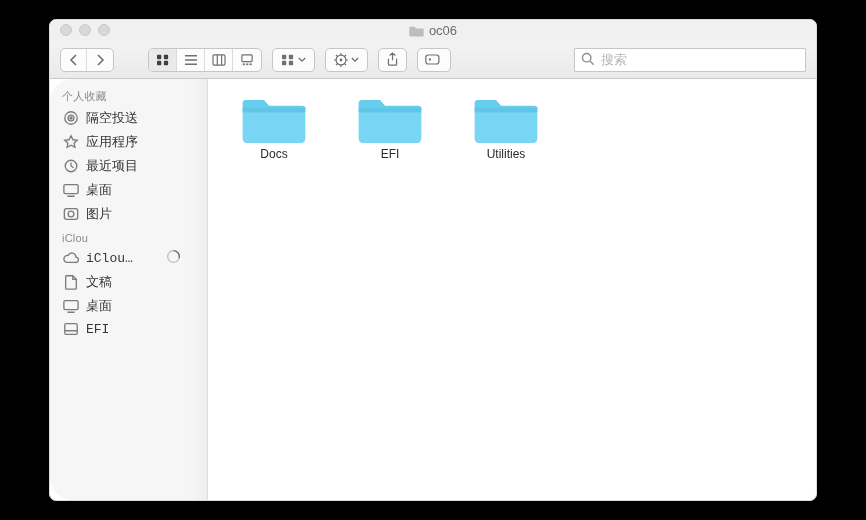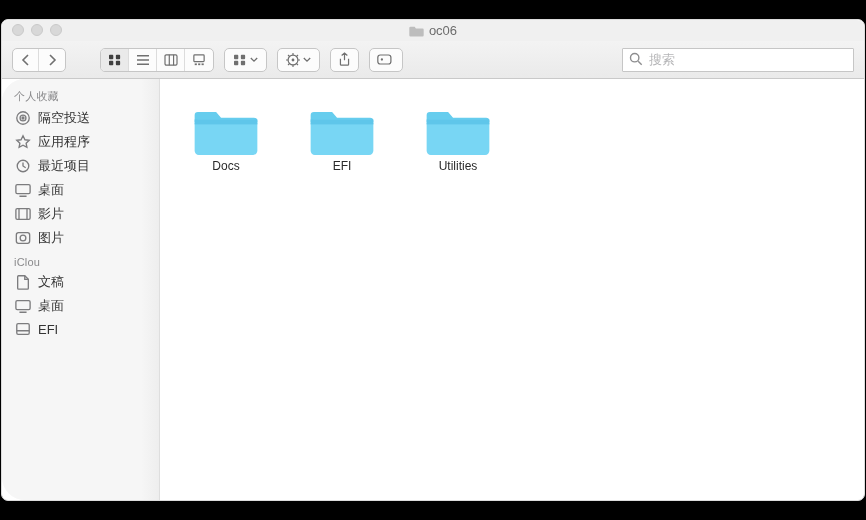--- a/index.html
+++ b/index.html
@@ -10,21 +10,21 @@
     font-size: 13px;
     color: #333;
     width: 866px;
     height: 520px;
     overflow: hidden;
     display: flex;
     align-items: center;
     justify-content: center;
   }
   .window {
-    width: 864px;
+    width: 768px;
     height: 482px;
     background: #fff;
     border-radius: 7px;
     box-shadow: 0 20px 60px rgba(0,0,0,.55);
     display: flex;
     flex-direction: column;
     overflow: hidden;
     border: 1px solid #dcdcdc;
   }
 
@@ -153,29 +153,29 @@
   .sb-i {
     display: flex;
     align-items: center;
     gap: 6px;
     padding: 3px 8px 3px 12px;
     color: #353535;
     font-size: 13px;
     white-space: nowrap;
     width: calc(100% - 18px);
   }
-  .sb-i .lbl { overflow:hidden; text-overflow:ellipsis; flex:1; }
+  .sb-i .lbl { overflow:hidden; text-overflow:ellipsis; flex:1;font-family:Liberation Mono, monospace; }
   .sb-i .ico { width:18px; display:flex; justify-content:center; color:#7c7c7e; }
   .sb-i .extra { color:#7c7c7e; }
 
   .content {
     flex: 1;
     background: #ffffff;
     overflow: auto;
-    padding: 26px 8px;
+    padding: 14px 8px;
     display: flex;
     flex-wrap: wrap;
     align-content: flex-start;
   }
   .folder {
     width: 108px;
     display: flex;
     flex-direction: column;
     align-items: center;
     gap: 2px;
@@ -353,37 +353,39 @@
               <svg width="18" height="16" viewBox="0 0 20 18" fill="none" stroke="#7c7c7e" stroke-width="1.5">
                 <rect x="2" y="3" width="16" height="10" rx="1.5"></rect>
                 <line x1="6" y1="16" x2="14" y2="16"></line>
               </svg>
             </span>
             <span class="lbl">桌面</span>
           </div>
           <div class="sb-i">
             <span class="ico">
               <svg width="18" height="16" viewBox="0 0 20 18" fill="none" stroke="#7c7c7e" stroke-width="1.5">
-                <rect x="2" y="3" width="16" height="12" rx="1.5"></rect>
-                <line x1="5.5" y1="3" x2="5.5" y2="15"></line>
-                <line x1="14.5" y1="3" x2="14.5" y2="15"></line>
-              </svg>
-            </span>
-            <span class="lbl">影片</span>
-          </div>
-          <div class="sb-i">
-            <span class="ico">
-              <svg width="18" height="16" viewBox="0 0 20 18" fill="none" stroke="#7c7c7e" stroke-width="1.5">
                 <rect x="2.5" y="3" width="15" height="12" rx="2.5"></rect>
                 <circle cx="10" cy="9" r="3.2"></circle>
               </svg>
             </span>
             <span class="lbl">图片</span>
           </div>
           <div class="sb-h">iClou</div>
+          <div class="sb-i">
+            <span class="ico">
+              <svg width="18" height="16" viewBox="0 0 20 18" fill="none" stroke="#7c7c7e" stroke-width="1.5">
+                <path d="M6 14a4 4 0 1 1 .9-7.9A4.5 4.5 0 0 1 15.5 8 3 3 0 0 1 15 14z"></path>
+              </svg>
+            </span>
+            <span class="lbl">iClou…</span>
+            <span class="extra"><svg width="15" height="15" viewBox="0 0 18 18">
+                <circle cx="9" cy="9" r="7" fill="none" stroke="#bfbfbf" stroke-width="1.6"></circle>
+                <path d="M9 2 A7 7 0 0 1 15.7 11" fill="none" stroke="#6f6f70" stroke-width="1.6"></path>
+              </svg></span>
+          </div>
           <div class="sb-i">
             <span class="ico">
               <svg width="18" height="16" viewBox="0 0 20 18" fill="none" stroke="#7c7c7e" stroke-width="1.5">
                 <path d="M5 2h7l4 4v10a1 1 0 0 1-1 1H5a1 1 0 0 1-1-1V3a1 1 0 0 1 1-1z"></path>
                 <path d="M12 2v4h4"></path>
               </svg>
             </span>
             <span class="lbl">文稿</span>
           </div>
           <div class="sb-i">

